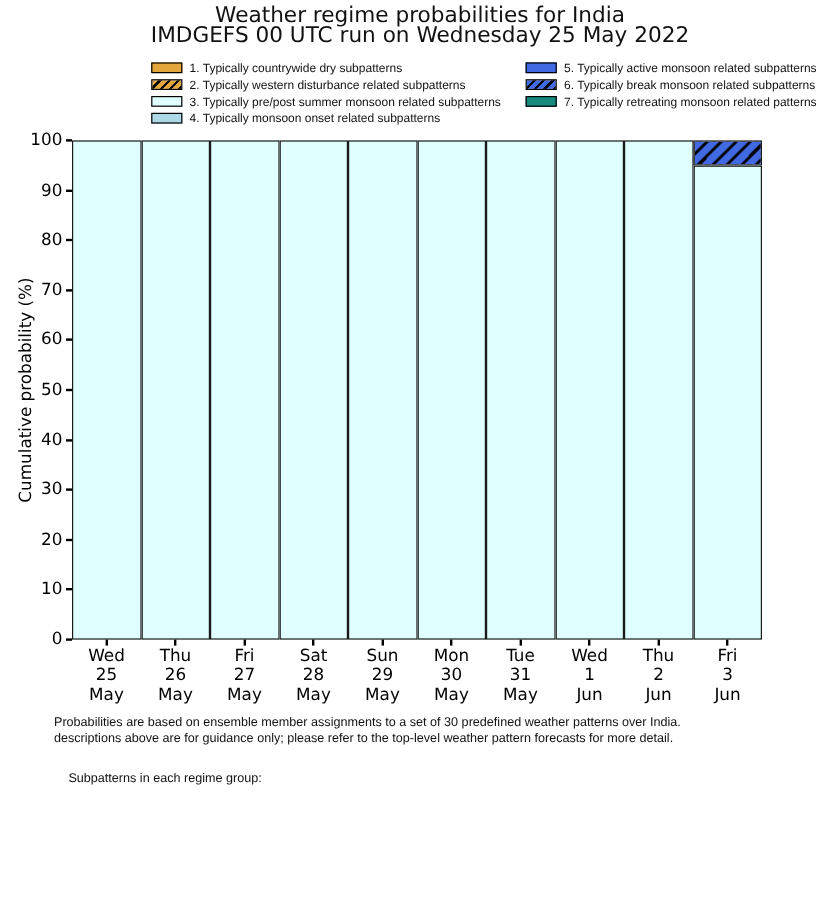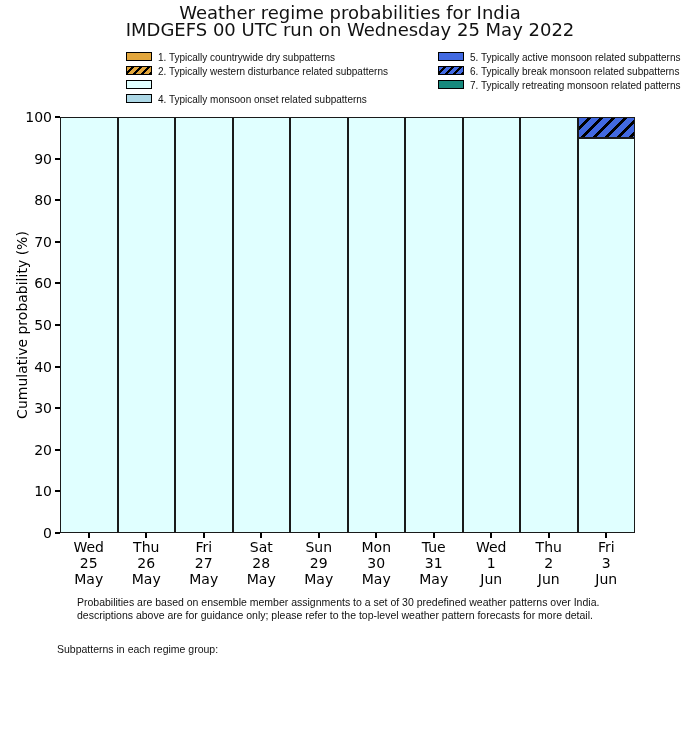--- a/index.html
+++ b/index.html
@@ -47,21 +47,21 @@
     position:absolute; left:-83px; top:317px; width:210px; text-align:center;
     font-size:14px; transform:rotate(-90deg); transform-origin:center center;
     white-space:nowrap; color:#000;
   }
 
   
   .footnote {
     position:absolute; left:45px; top:596px; width:640px;
     font-family:"Liberation Sans", sans-serif; font-size:10.5px; line-height:13.4px; color:#111;
   }
-  .footnote-line { white-space:nowrap;margin-left:32px; }
+  .footnote-line { white-space:nowrap; }
   .subpatterns { position:absolute; left:45px; top:643px; width:400px;
     font-family:"Liberation Sans", sans-serif; font-size:10.5px; line-height:13.2px; color:#111;
   }
   .subpatterns-heading { margin-left:12px; white-space:nowrap; }
   .subpattern-group { white-space:nowrap; }
 </style>
 </head>
 <body>
 
 <div class="page">
@@ -75,20 +75,21 @@
       <div class="legend-item">
         <span class="legend-swatch" style="background: rgb(226, 166, 60);"></span>
         <span class="legend-label">1. Typically countrywide dry subpatterns</span>
       </div>
       <div class="legend-item">
         <span class="legend-swatch" style="background: repeating-linear-gradient(135deg, rgba(0, 0, 0, 0) 0px, rgba(0, 0, 0, 0) 3.5px, rgb(0, 0, 0) 3.5px, rgb(0, 0, 0) 5.5px), linear-gradient(rgb(226, 166, 60), rgb(226, 166, 60));"></span>
         <span class="legend-label">2. Typically western disturbance related subpatterns</span>
       </div>
       <div class="legend-item">
         <span class="legend-swatch" style="background: rgb(224, 255, 255);"></span>
+        <span class="legend-label">3. Typically pre/post summer monsoon related subpatterns</span>
       </div>
       <div class="legend-item">
         <span class="legend-swatch" style="background: rgb(173, 216, 230);"></span>
         <span class="legend-label">4. Typically monsoon onset related subpatterns</span>
       </div>
     </div>
   <div class="legend-col right" id="legend-right">
       <div class="legend-item">
         <span class="legend-swatch" style="background: rgb(65, 105, 225);"></span>
         <span class="legend-label">5. Typically active monsoon related subpatterns</span>

